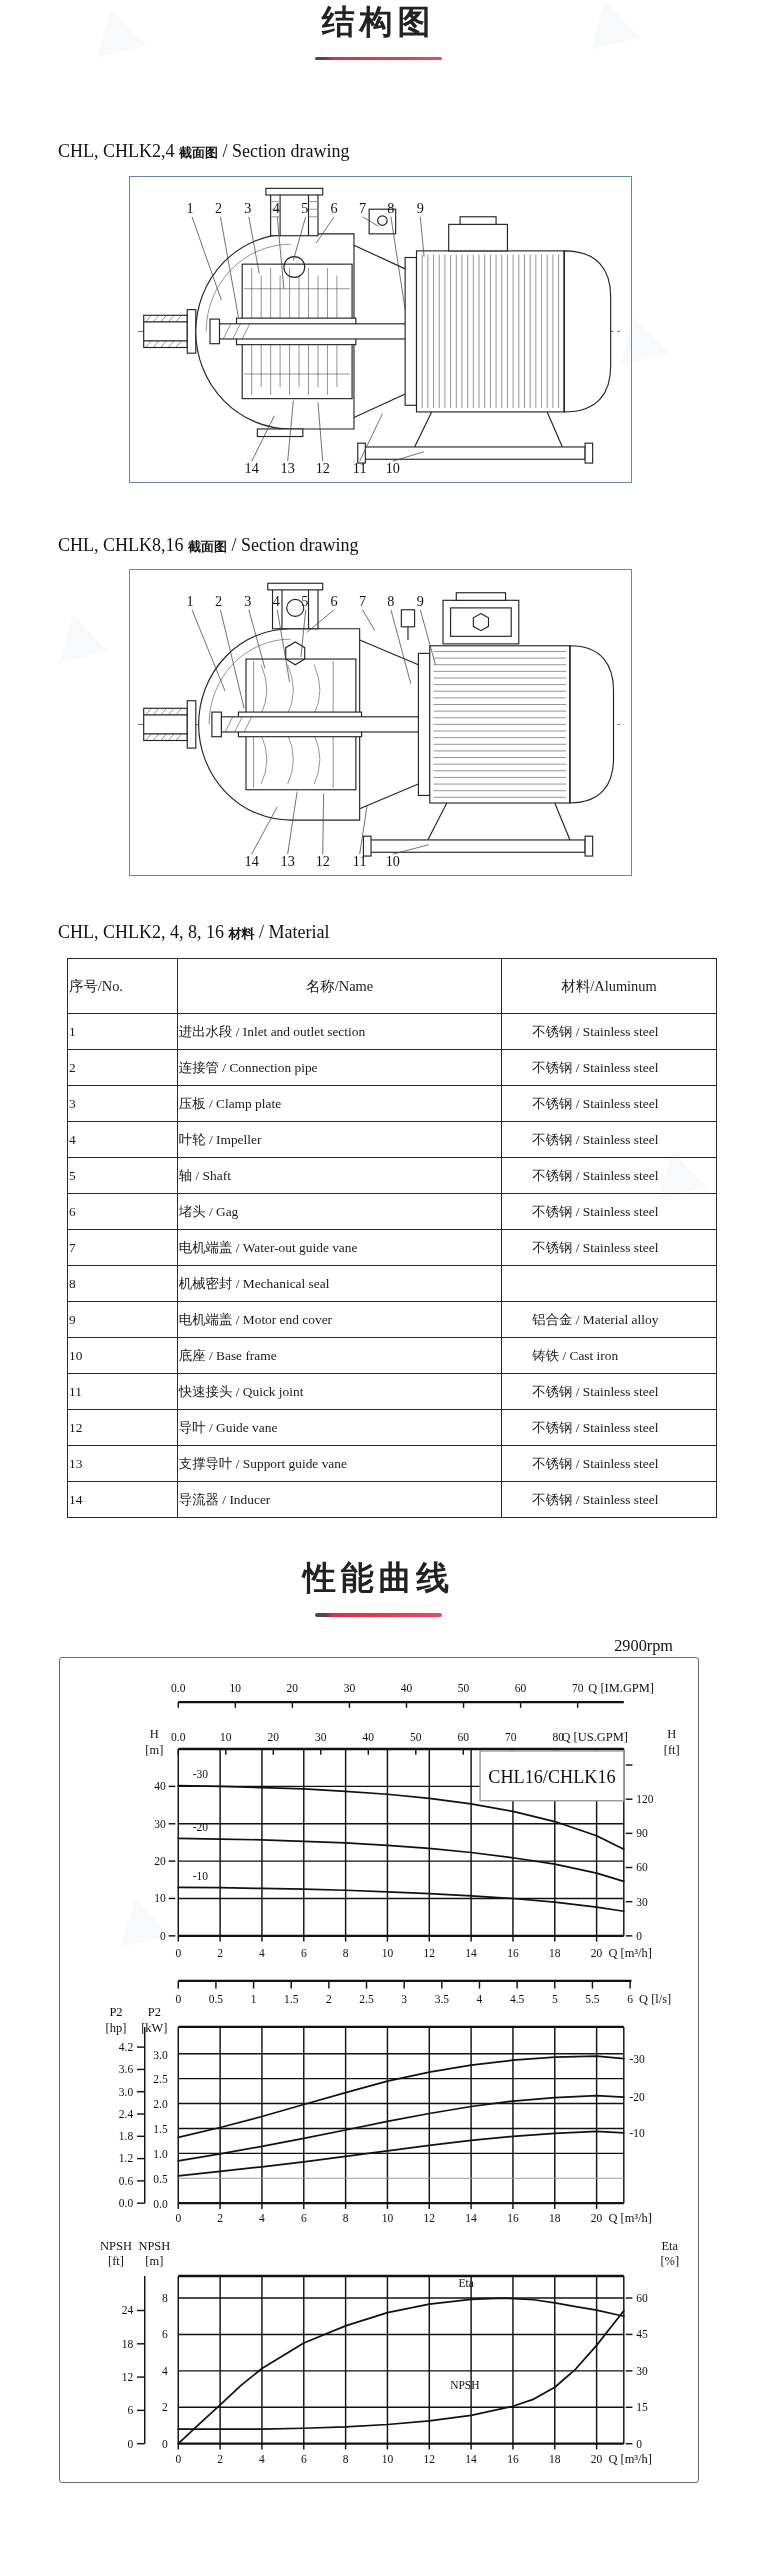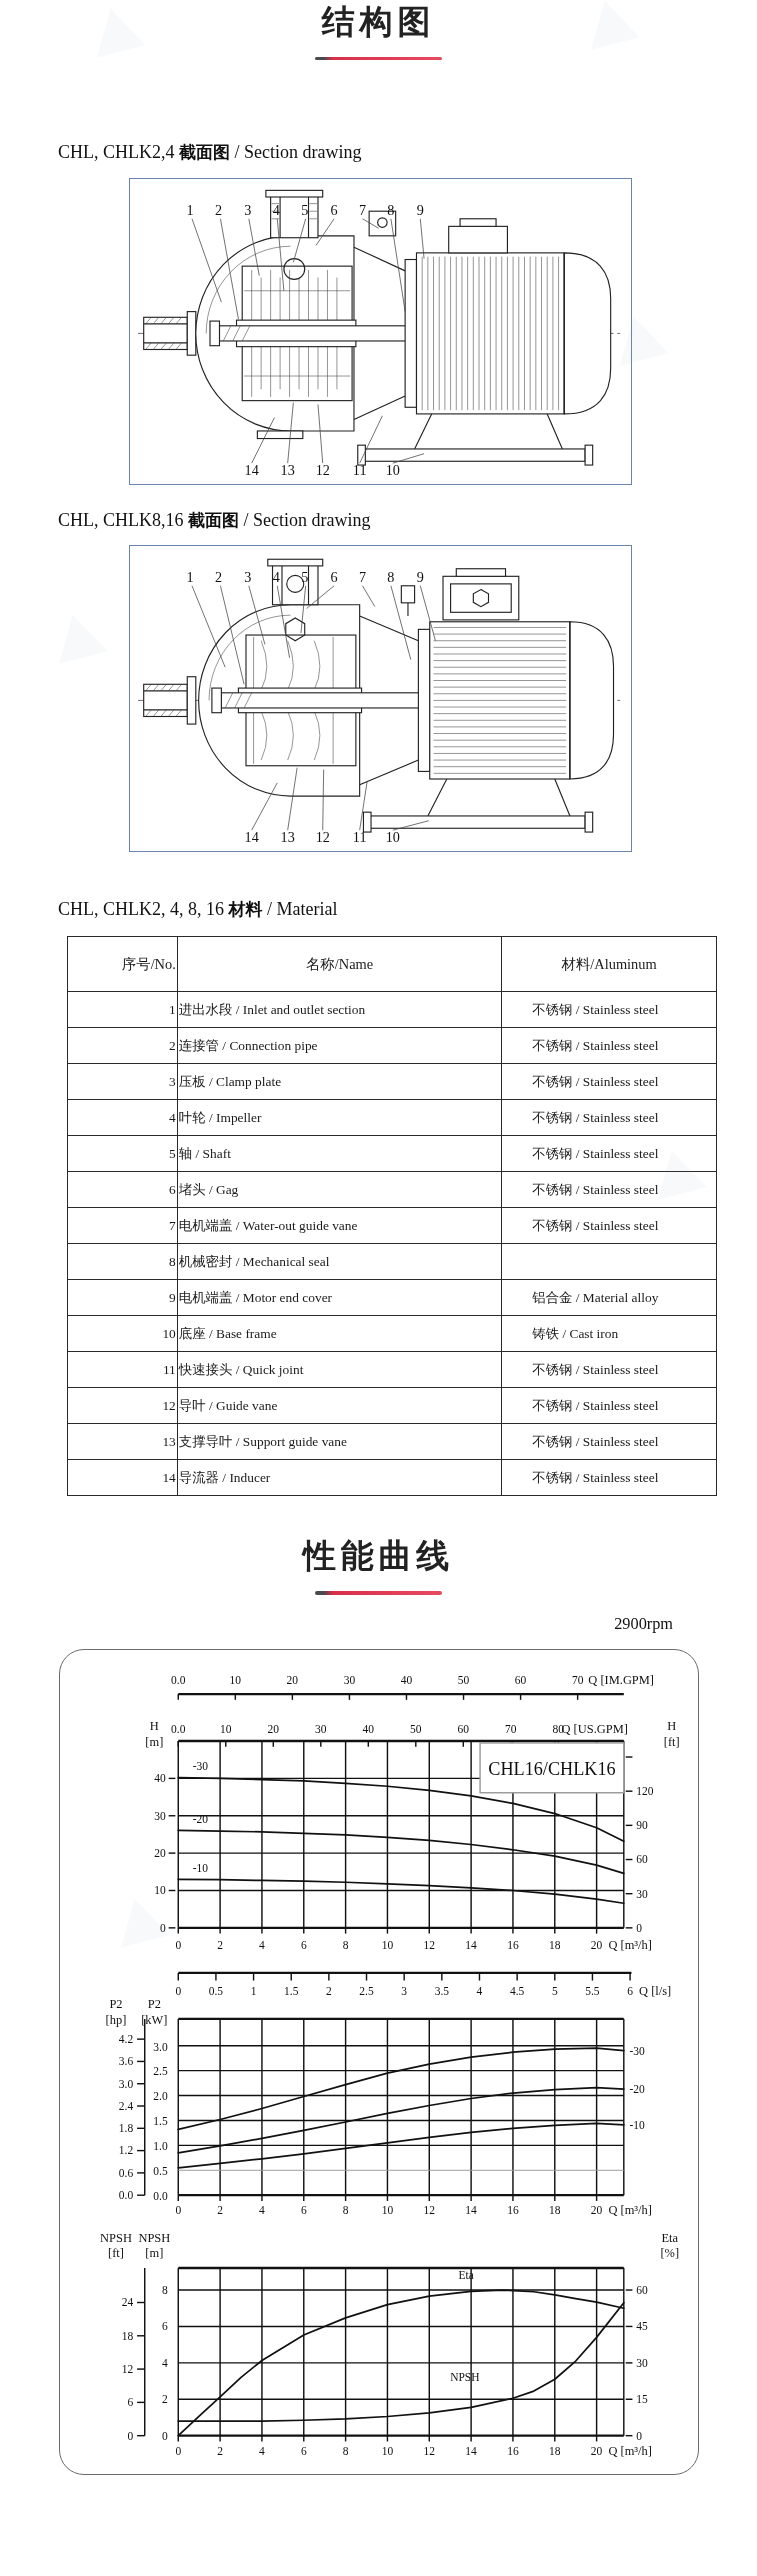--- a/index.html
+++ b/index.html
@@ -8,43 +8,43 @@
   .wm{position:absolute;width:0;height:0;border-left:25px solid transparent;
       border-right:25px solid transparent;border-bottom:44px solid #8a93a6;
       opacity:.06;transform:rotate(-14deg);pointer-events:none;}
   .big-title{margin:0;text-align:center;
       font-family:"Liberation Sans",sans-serif;font-weight:700;
       font-size:33px;letter-spacing:4.8px;color:#222;}
   .title-underline{width:127px;height:3.8px;margin:11.5px auto 0 auto;
       background:linear-gradient(90deg,#4a4a4a 0%,#4a4a4a 7%,#d8304a 14%,#e84a60 100%);
       border-radius:1.9px;}
   .sec-heading{margin:81px 0 0 58px;font-size:18px;color:#111;}
-  .sec-heading .zh-bold{font-weight:700;font-size:17px;}
-  .sec-heading.h2{margin-top:24px;}
+  .sec-heading .zh-bold{font-weight:700;font-size:13px;}
+  .sec-heading.h2{margin-top:52px;}
   .sec-heading.h3{margin-top:46px;}
   .diagram-box{margin:13.4px 0 0 129px;width:501px;height:305px;
       border:1.9px solid #6b84ad;background:#fff;}
   .diagram-box svg{display:block;width:501px;height:305px;}
   .ln{fill:none;stroke:#222;stroke-width:1.2;}
   .lnf{fill:#fff;stroke:#222;stroke-width:1.2;}
   .thin{fill:none;stroke:#444;stroke-width:.6;}
   .cl{stroke:#555;stroke-width:.9;stroke-dasharray:16 4 3 4;}
   .ldr{stroke:#444;stroke-width:.8;}
   svg text{font-family:"Liberation Serif",serif;fill:#111;}
   table.material{margin:15.3px 0 0 67px;border-collapse:collapse;width:650px;
       font-size:13.4px;}
   table.material th,table.material td{border:1px solid #2a2a2a;}
   table.material th{height:52px;font-weight:400;font-size:14.4px;}
   table.material td{height:33px;}
-  td.c-no,th.c-no{width:108px;text-align:right;}
+  td.c-no,th.c-no{width:108px;text-align:left;}
   th.c-name{width:326px;}  td.c-name{text-align:left;}
   th.c-mat{width:214px;}   td.c-mat{padding-left:30px;text-align:left;}
   .rpm{margin:19px 84px 0 0;text-align:right;font-size:16.3px;color:#111;}
-  .chart-box{margin:15px 0 0 59px;width:638px;height:824px;
-      border:1.9px solid #6a6a6a;border-radius:25px;background:#fff;}
+  .chart-box{margin:1px 0 0 59px;width:638px;height:824px;
+      border:1.9px solid #6a6a6a;border-radius:3px;background:#fff;}
   .chart-box svg{display:block;width:638px;height:824px;}
   .g{stroke:#111;stroke-width:1.5;fill:none;}
   .g2{stroke:#111;stroke-width:2.4;fill:none;}
   .gt{stroke:#999;stroke-width:1;fill:none;}
   .c{fill:none;stroke:#111;stroke-width:1.8;stroke-linejoin:round;stroke-linecap:round;}
   .badge{fill:#fff;stroke:#999;stroke-width:1.5;}
 </style>
 </head>
 <body>
 

